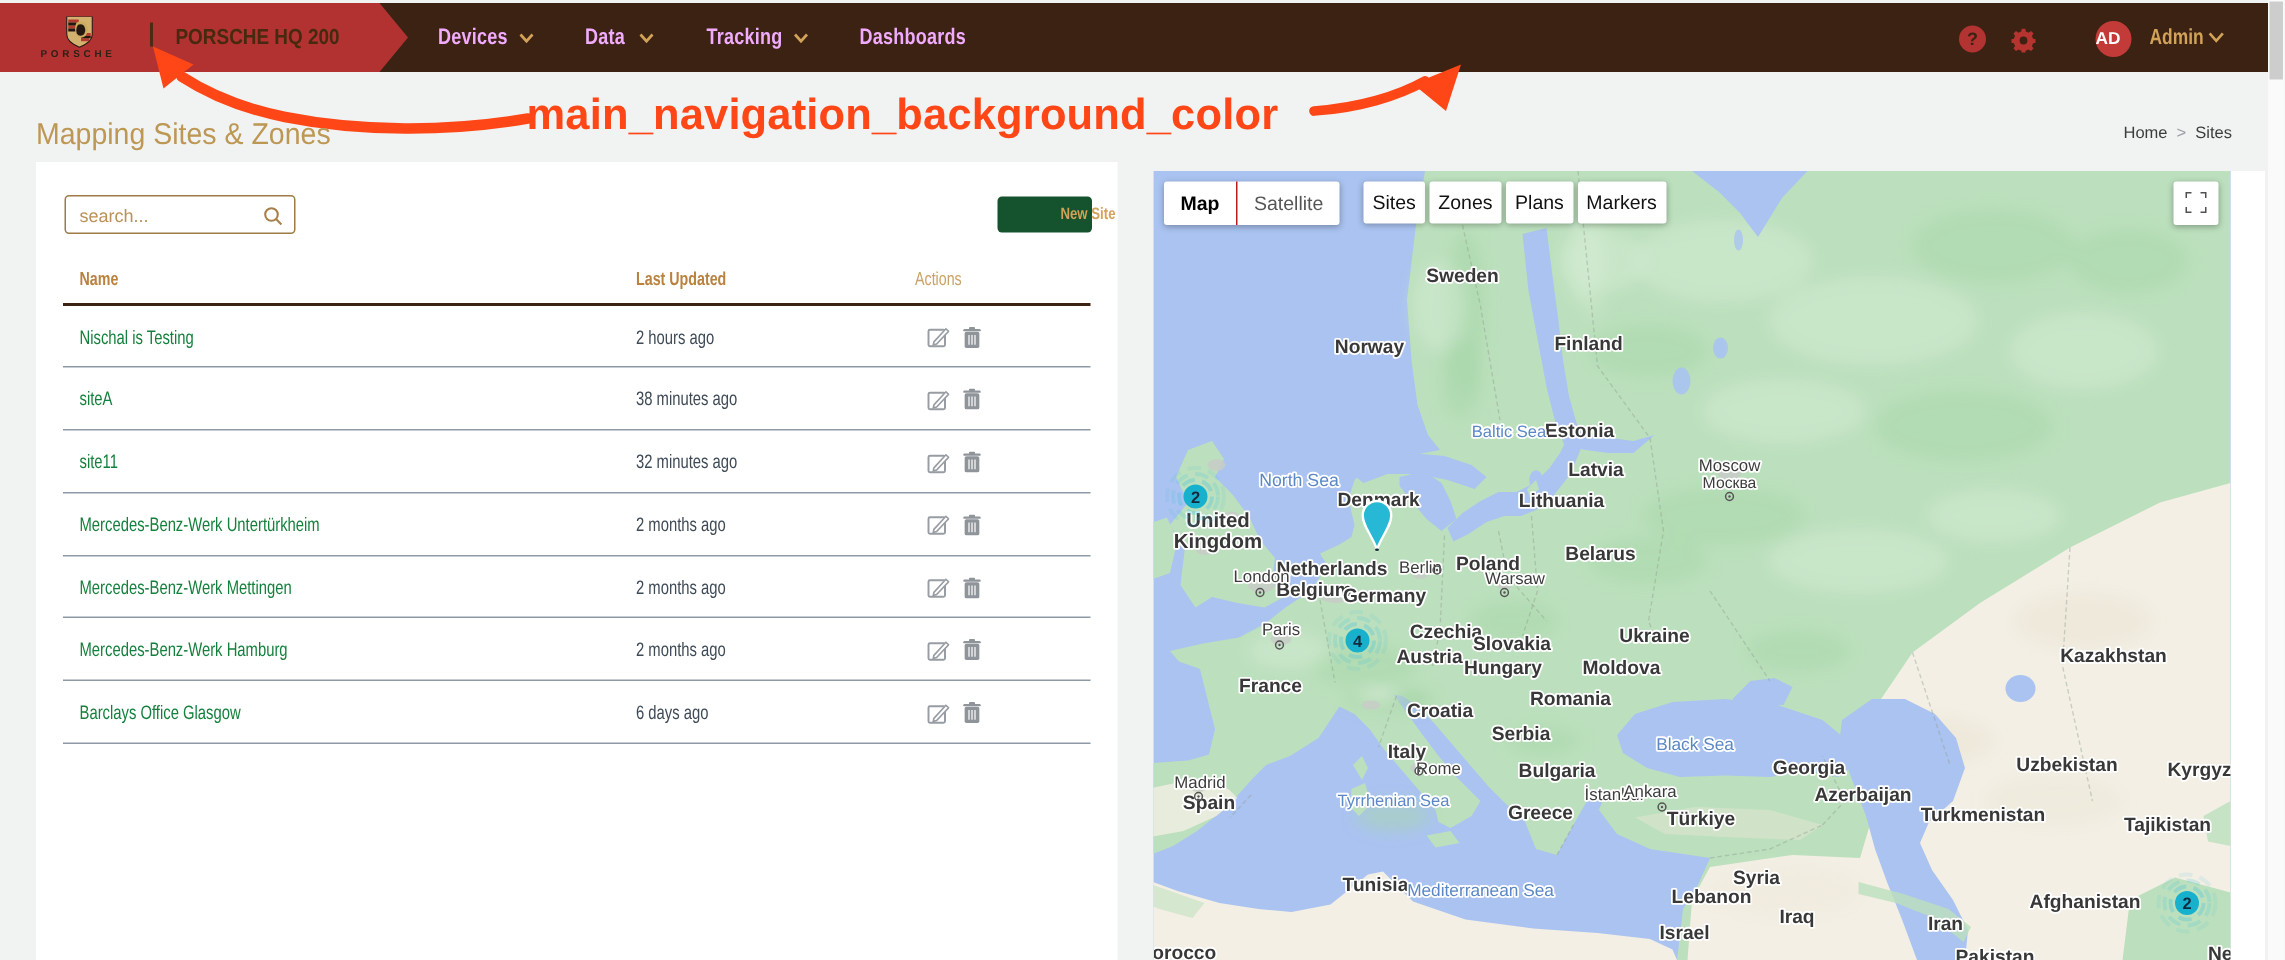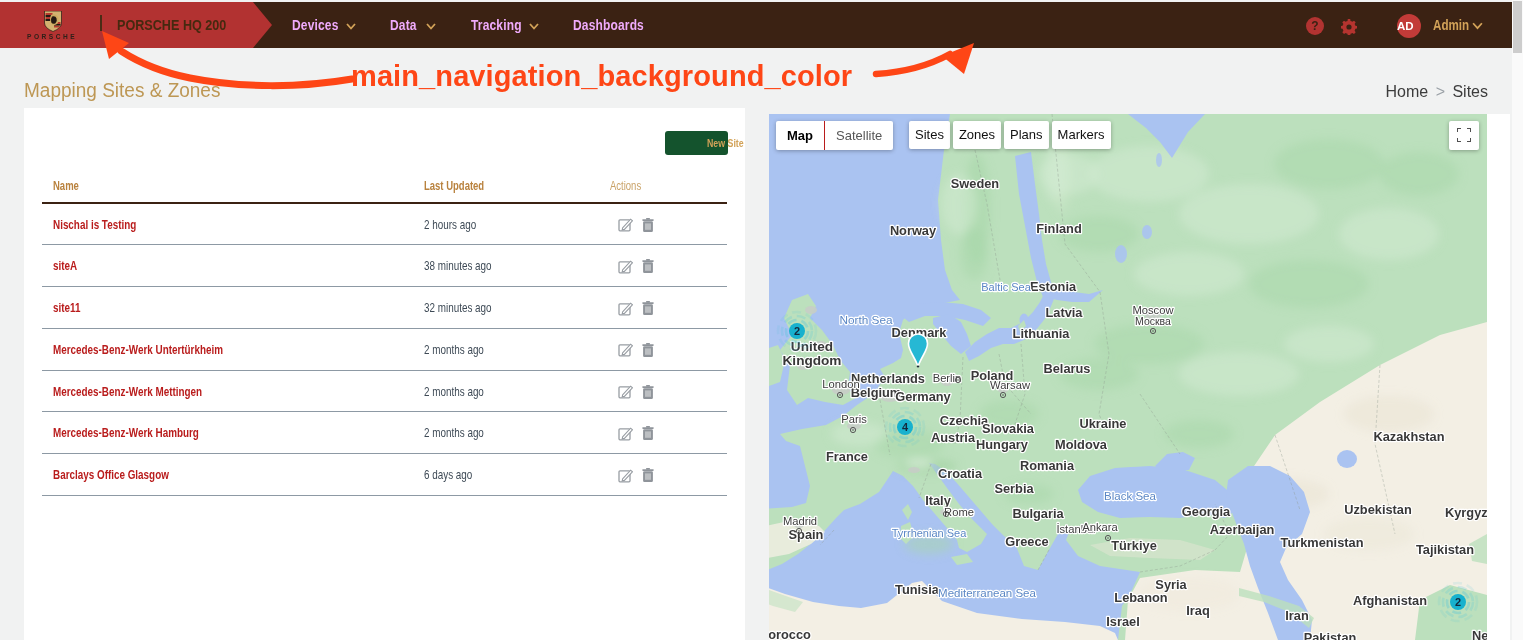--- a/index.html
+++ b/index.html
@@ -25,37 +25,37 @@
     background:#b23331; color:#3b2213; font-weight:bold; font-size:12px; text-align:center; line-height:18px;}
   #gear { position:absolute; left:1341px; top:17px; }
   #avatar { position:absolute; left:1397px; top:12px; width:24px; height:24px; border-radius:50%;
     background:#c23b38; color:#fff; font-weight:bold; font-size:11.5px; text-align:left; line-height:24px; }
   #adminname { position:absolute; left:1433px; top:15px; font-size:14.5px; font-weight:bold; color:#d2a258;}
   
   #sbtrack { position:absolute; left:1512px; top:0; width:11px; height:640px; background:#fafafa; }
   #sbthumb { position:absolute; left:1513px; top:1px; width:9px; height:52px; background:#cdcdcd; }
   
   #pagetitle { position:absolute; left:24px; top:79px; font-size:20px; color:#bd9754; letter-spacing:0; transform:scaleX(0.95); transform-origin:left; }
-  #crumbs { position:absolute; right:35px; top:83px; font-size:16px; color:#3c3c3c; }
+  #crumbs { position:absolute; right:35px; top:83px; font-size:11px; color:#3c3c3c; }
   #crumbs .gt { color:#9aa0a6; padding:0 3px; }
   
   #card { position:absolute; left:24px; top:108px; width:721px; height:532px; background:#fff; }
   #searchbox { position:absolute; left:19px; top:22px; width:154px; height:26px; border:1px solid #9d7b46;
     border-radius:3px; background:#fff; }
   #searchbox span { position:absolute; left:9px; top:6px; font-size:12px; color:#bb9157; }
   #newsite { position:absolute; left:641px; top:23px; width:63px; height:24px; background:#14532d;
     border-radius:3px; color:#d2a258; font-size:11px; font-weight:bold; text-align:center; line-height:24px;padding-left:42px; }
   table#sites { position:absolute; left:18px; top:62px; width:685px; border-collapse:collapse; }
   #sites th { font-size:12.5px; text-align:left; padding:0; height:33px; vertical-align:middle; }
   #sites th.h1 { color:#b9823e; padding-left:11px; }
   #sites th.h2 { color:#b9823e; }
   #sites th.h3 { color:#c9a267; font-weight:normal; }
   #sites thead tr { border-bottom:2px solid #3b2213; }
   #sites td { font-size:13px; height:41.8px; vertical-align:middle; padding:0; }
-  #sites td.c1 { font-weight:bold; color:#b91c1c; padding-left:11px; }
+  #sites td.c1 { font-weight:normal; color:#15803d; padding-left:11px; }
   #sites td.c2 { color:#3e4a56; }
   #sites tbody tr { border-bottom:1px solid #8d99a4; }
   .icn { display:inline-block; vertical-align:middle; }
 </style>
 </head>
 <body>
 
 <div id="nav">
   <div id="redband"></div>
   <svg id="crest" width="18" height="21" viewBox="0 0 18 21">
@@ -104,20 +104,27 @@
   <path d="M102,31 L129,43 L109,59 Z" fill="#fe4616"></path>
   <path d="M876,74 C906,72 932,64 950,54" fill="none" stroke="#fe4616" stroke-width="6.5" stroke-linecap="round"></path>
   <path d="M974,43 L964,74 L942,56 Z" fill="#fe4616"></path>
   <text x="351" y="86" font-size="29" font-weight="bold" fill="#fe4616" letter-spacing="0.1">main_navigation_background_color</text>
 </svg>
 
 <div id="pagetitle">Mapping Sites &amp; Zones</div>
 <div id="crumbs">Home <span class="gt">&gt;</span> Sites</div>
 
 <div id="card">
+  <div id="searchbox">
+      <span>search...</span>
+    <svg class="abs" style="right:7px;top:6px;" width="14" height="14" viewBox="0 0 14 14">
+        <circle cx="6" cy="6" r="4.2" fill="none" stroke="#a8804a" stroke-width="1.4"></circle>
+        <path d="M9.2,9.2 L12.6,12.6" stroke="#a8804a" stroke-width="1.4"></path>
+      </svg>
+  </div>
   <div id="newsite"><span class="cn8">New Site</span></div>
   <table id="sites">
     <colgroup>
         <col style="width:382px">
         <col style="width:186px">
         <col>
       </colgroup>
     <thead>
         <tr>
           <th class="h1"><span class="cn">Name</span></th>

